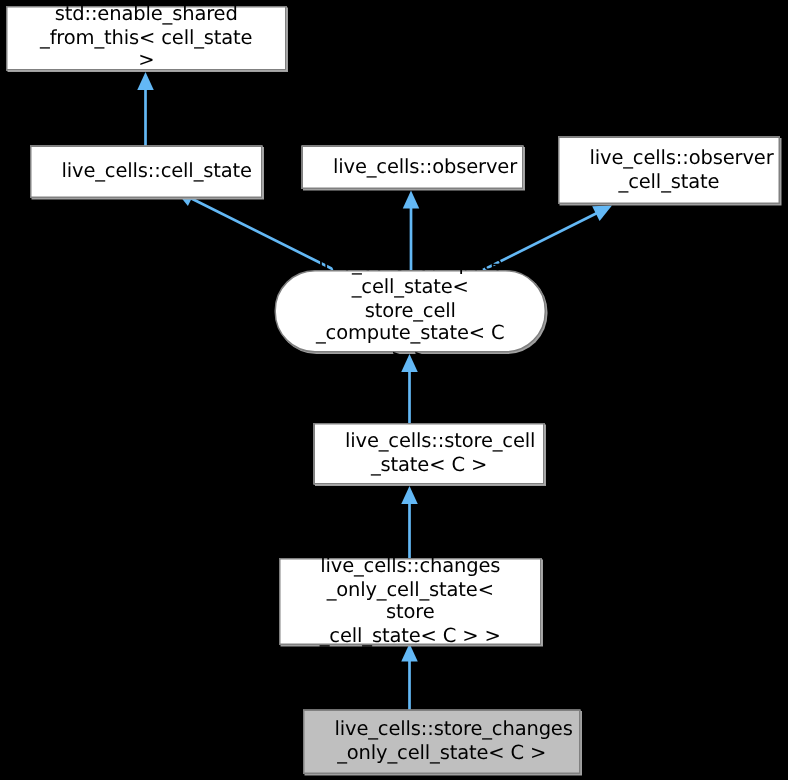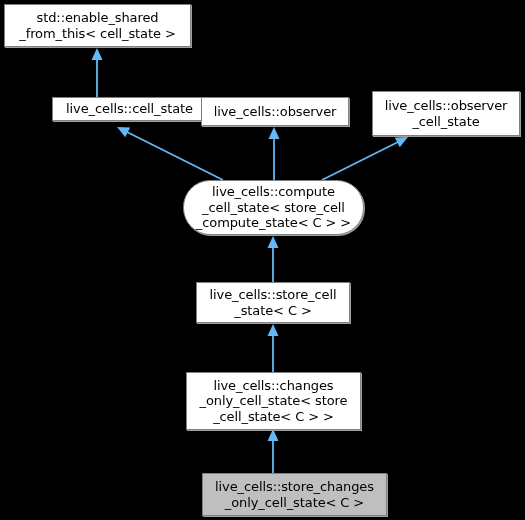--- a/index.html
+++ b/index.html
@@ -40,21 +40,21 @@
     white-space: pre-line;
     z-index: 2;
   }
   .node.highlight {
     background: #bfbfbf;
     margin-left: 20px;
   }
   .node-label {
     display: block;
     width: 100%;
-    padding: 0 4px;
+    padding: 0 20px;
     box-sizing: border-box;
   }
 </style>
 </head>
 <body>
 
 <div id="diagram">
   <svg id="edge-layer" viewBox="0 0 525 520" width="525" height="520" xmlns="http://www.w3.org/2000/svg">
       <g>
         <line x1="97" y1="97" x2="97" y2="58" stroke="#63b8f5" stroke-width="1.8"></line>
@@ -81,28 +81,28 @@
         <polygon points="273,324 278.5,336 267.5,336" fill="#63b8f5"></polygon>
       </g>
       <g>
         <line x1="273" y1="473" x2="273" y2="439" stroke="#63b8f5" stroke-width="1.8"></line>
         <polygon points="273,429 278.5,441 267.5,441" fill="#63b8f5"></polygon>
       </g>
     </svg>
   <div id="node-layer">
       <div class="node" style="left: 4px; top: 4px; width: 187px; height: 43px;"><span class="node-label">std::enable_shared
 _from_this&lt; cell_state &gt;</span></div>
-      <div class="node" style="left: 20px; top: 97px; width: 155px; height: 24px; margin-left: 32px;"><span class="node-label">live_cells::cell_state</span></div>
+      <div class="node" style="left: 20px; top: 97px; width: 155px; height: 35px;"><span class="node-label">live_cells::cell_state</span></div>
       <div class="node" style="left: 201px; top: 97px; width: 148px; height: 29px;"><span class="node-label">live_cells::observer</span></div>
       <div class="node" style="left: 372px; top: 91px; width: 148px; height: 45px;"><span class="node-label">live_cells::observer
 _cell_state</span></div>
       <div class="node" style="left: 183px; top: 180px; width: 181px; height: 55px; border-radius: 27px;"><span class="node-label">live_cells::compute
 _cell_state&lt; store_cell
 _compute_state&lt; C &gt; &gt;</span></div>
-      <div class="node" style="left: 196px; top: 282px; width: 154px; height: 41px; align-items: center;"><span class="node-label">live_cells::store_cell
+      <div class="node" style="left: 209px; top: 282px; width: 154px; height: 41px; align-items: center;"><span class="node-label">live_cells::store_cell
 _state&lt; C &gt;</span></div>
       <div class="node" style="left: 186px; top: 372px; width: 175px; height: 58px;"><span class="node-label">live_cells::changes
 _only_cell_state&lt; store
 _cell_state&lt; C &gt; &gt;</span></div>
       <div class="node highlight" style="left: 182px; top: 473px; width: 185px; height: 43px;"><span class="node-label">live_cells::store_changes
 _only_cell_state&lt; C &gt;</span></div>
     </div>
 </div>
 
 </body></html>

